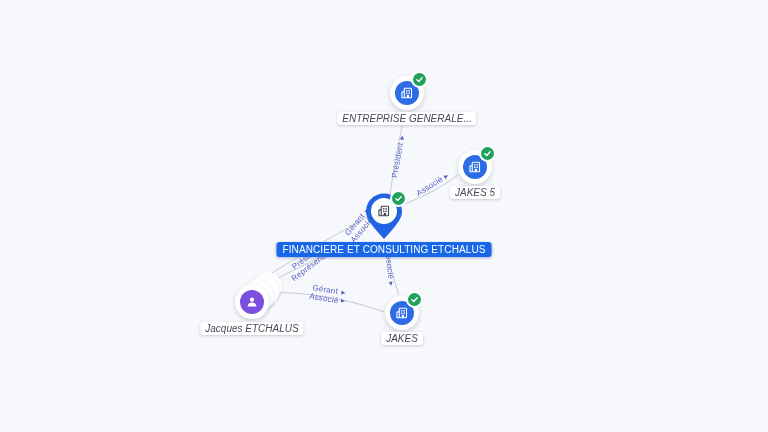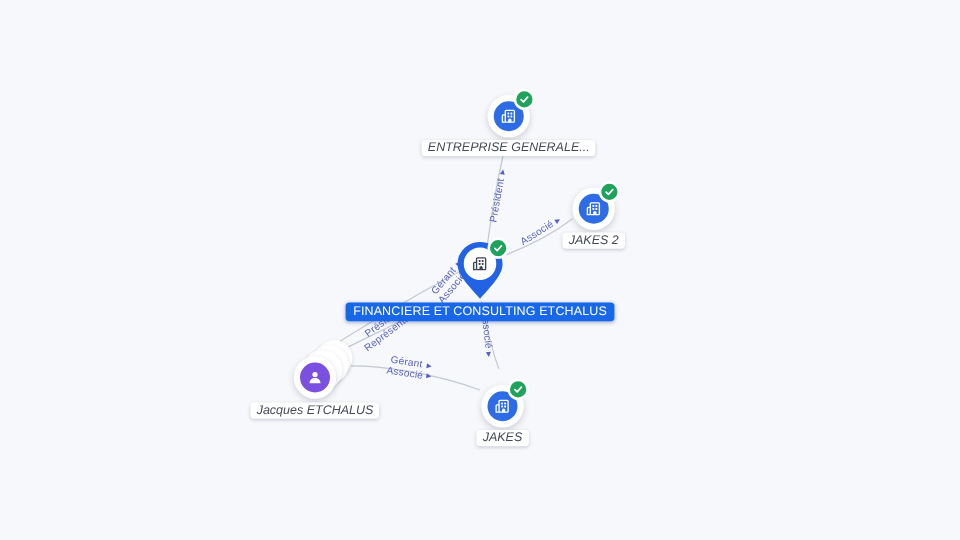--- a/index.html
+++ b/index.html
@@ -128,24 +128,24 @@
             <path d="M10.4 17.5 v-2.3 a1.8 1.8 0 0 1 3.6 0 v2.3 Z"></path>
           </g>
         </svg>
       </div>
     </div>
     <div class="badge">
       <svg viewBox="0 0 12 12" width="9" height="9">
           <path d="M2.5 6.2 L5 8.6 L9.5 3.6" fill="none" stroke="#fff" stroke-width="1.8" stroke-linecap="round" stroke-linejoin="round"></path>
         </svg>
     </div>
-    <div class="node-label">JAKES 2</div>
-  </div>
-
-  <div class="node" style="left:385px;top:308px">
+    <div class="node-label">JAKES 5</div>
+  </div>
+
+  <div class="node" style="left:385px;top:296px">
     <div class="circle-outer">
       <div class="circle-inner inner-blue">
         <svg viewBox="0 0 22 22" width="16" height="16">
           <g fill="none" stroke="currentColor" stroke-width="1.5" stroke-linejoin="round">
             <rect x="7.2" y="4.5" width="10" height="13" rx="1"></rect>
             <path d="M7.2 9.5 H5 a1 1 0 0 0 -1 1 V17.5 H7.2"></path>
           </g>
           <g fill="currentColor">
             <rect x="9.6" y="7" width="2" height="2" rx="0.4"></rect>
               <rect x="12.9" y="7" width="2" height="2" rx="0.4"></rect>

